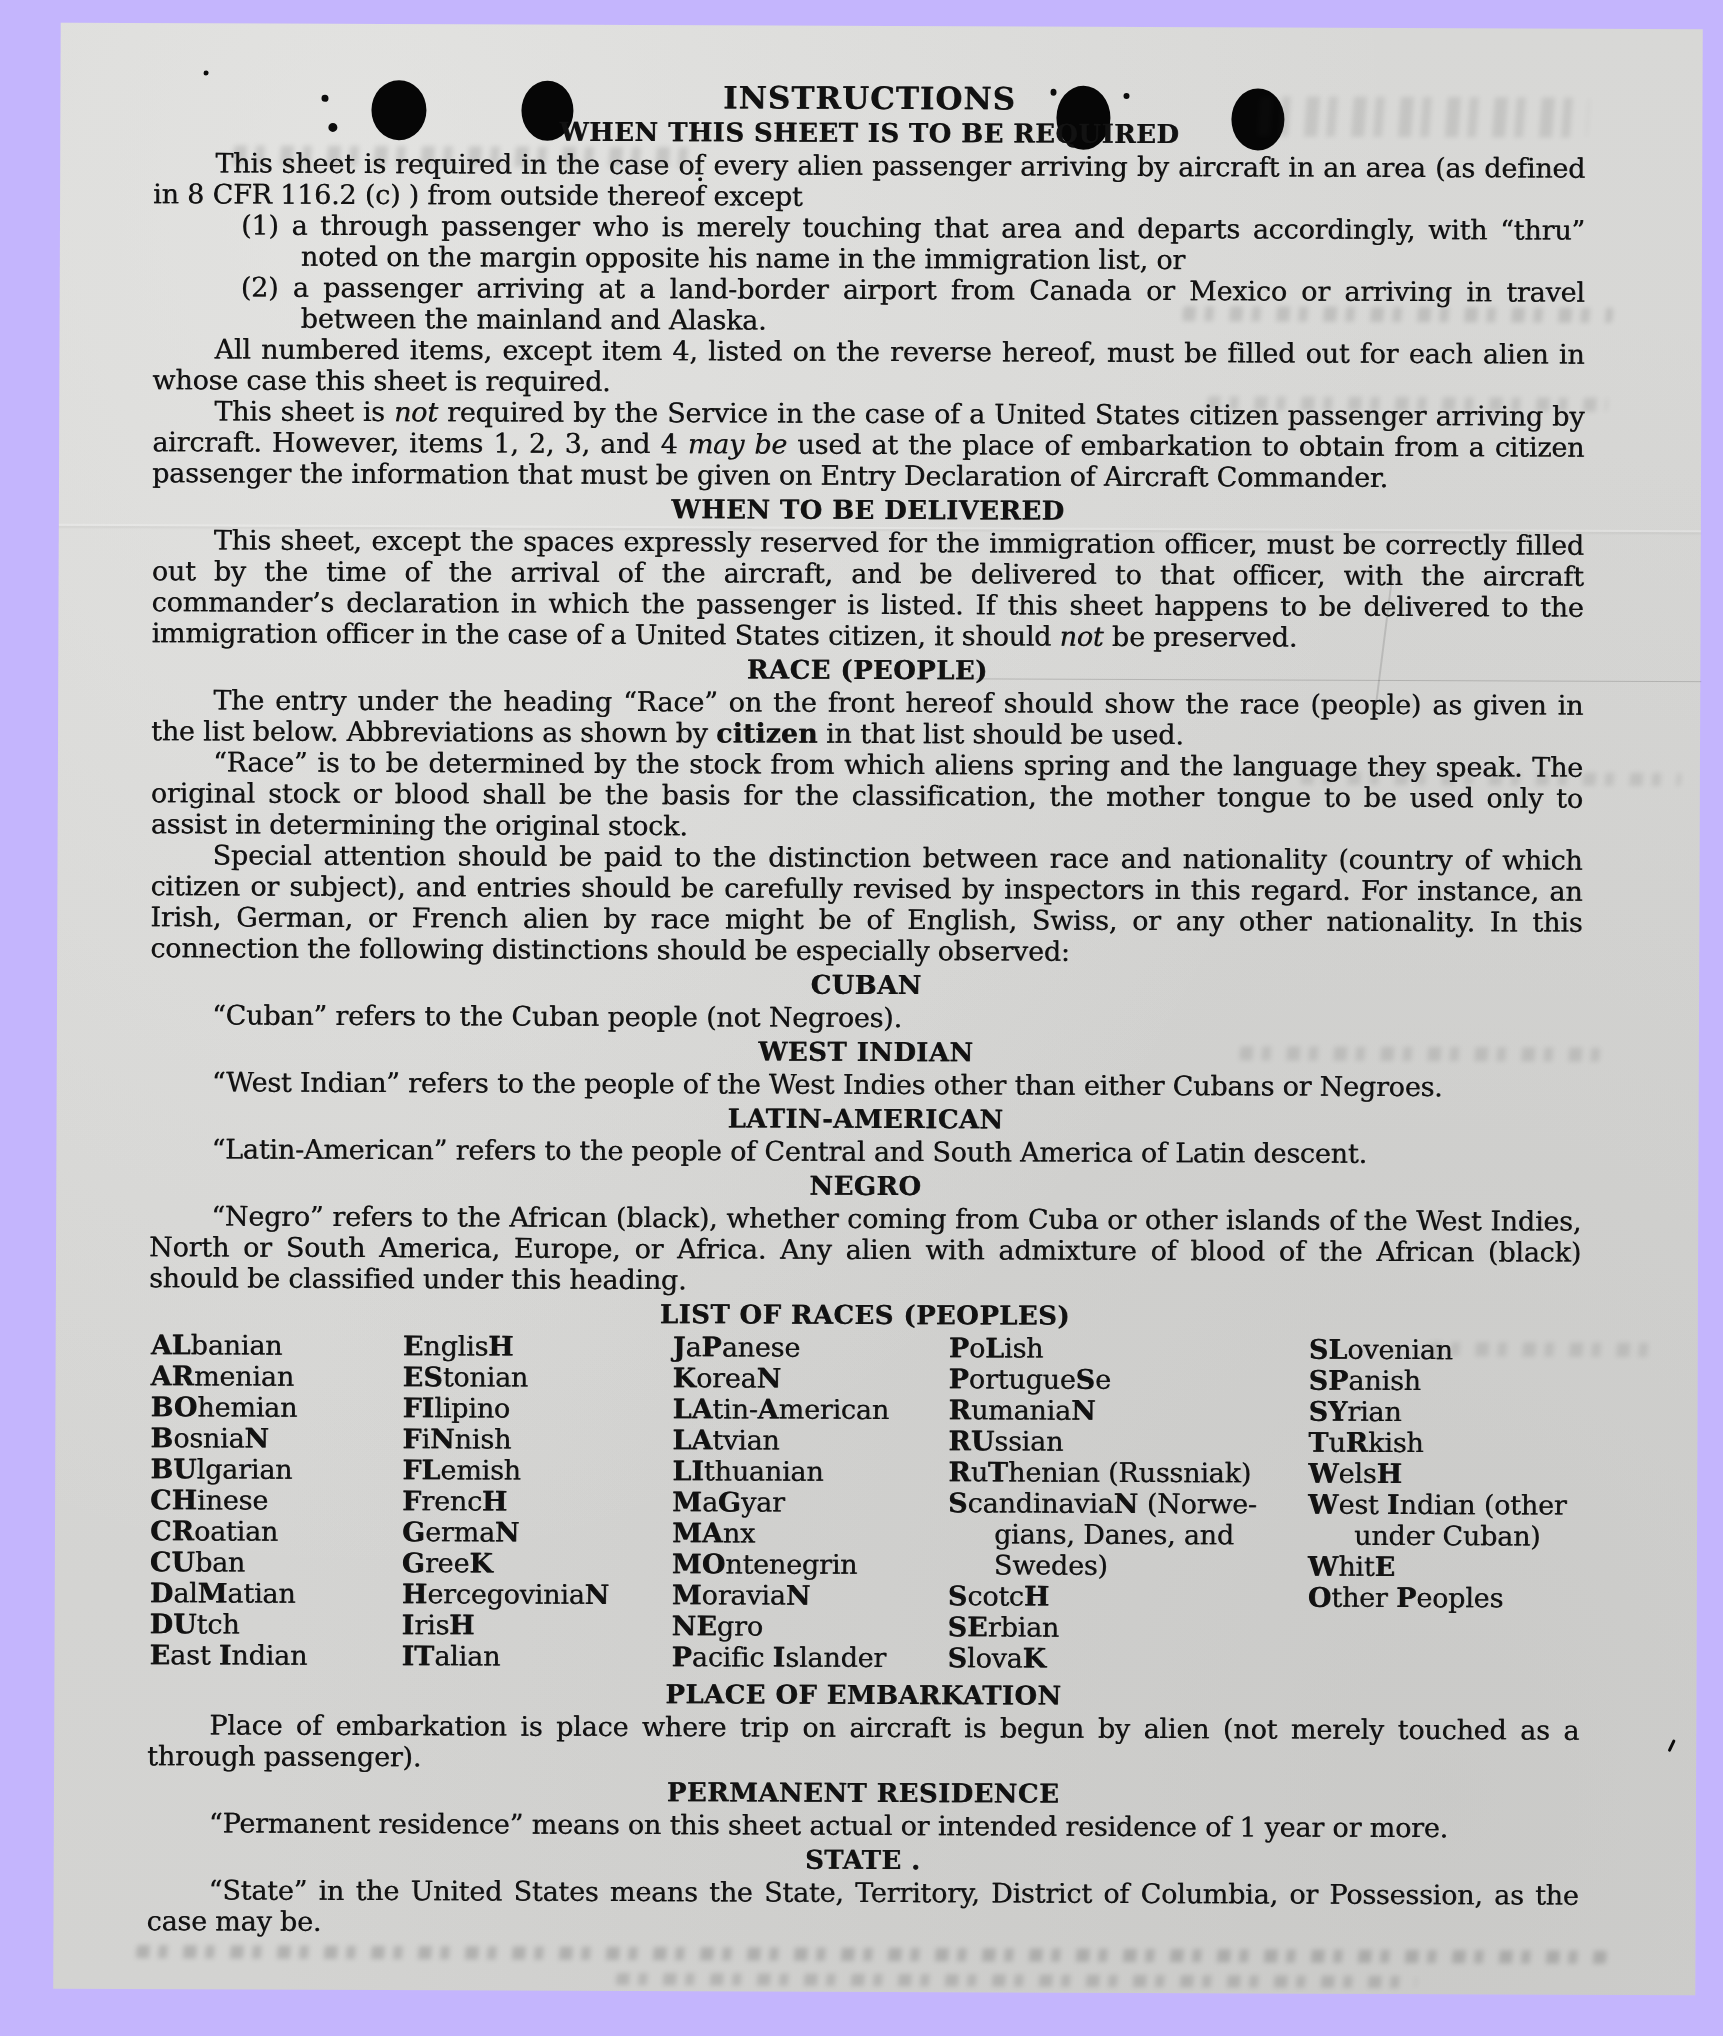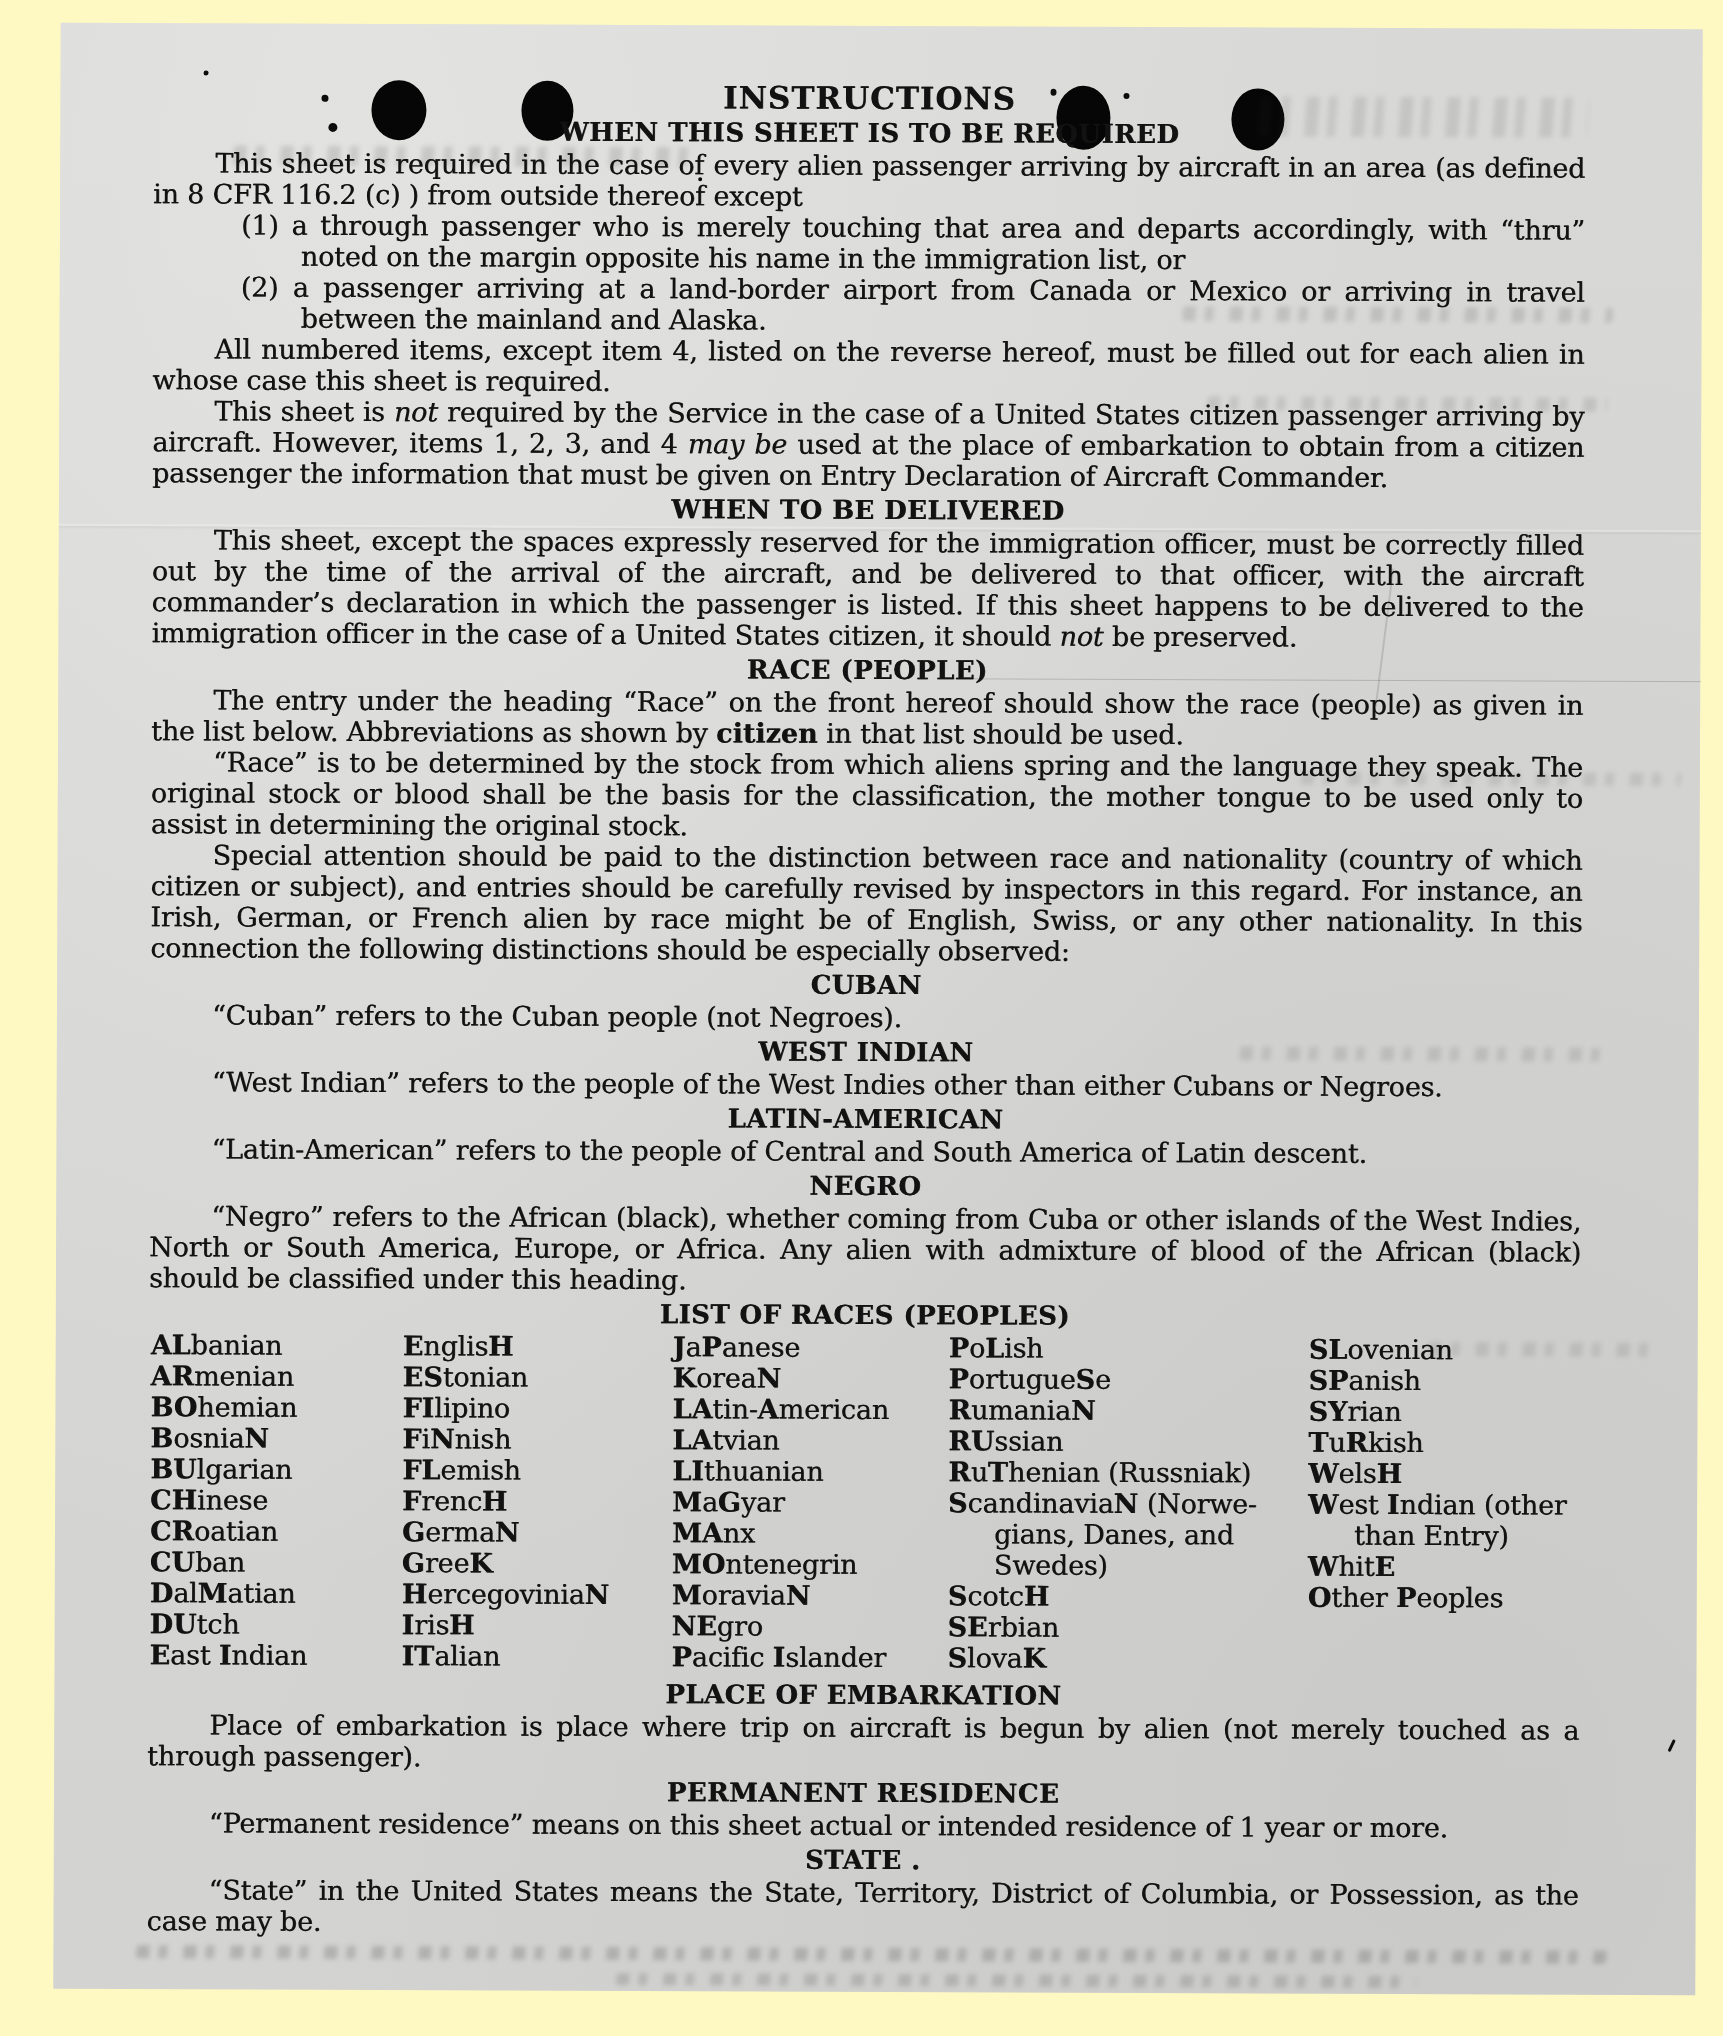--- a/index.html
+++ b/index.html
@@ -1,17 +1,17 @@
 <!DOCTYPE html>
 <html><head>
 <meta charset="utf-8">
 <title>Scanned Instructions Sheet</title>
 <style>
   html,body{margin:0;padding:0;background:#000;}
-  .scan{position:relative;width:1723px;height:2036px;background:#fef9c3;overflow:hidden;
+  .scan{position:relative;width:1723px;height:2036px;background:#c4b5fd;overflow:hidden;
         font-family:"DejaVu Serif","Liberation Serif",serif;}
   .paper{position:absolute;left:57px;top:26px;width:1642px;height:1966px;
          background:
            radial-gradient(ellipse at 18% 8%, rgba(235,235,233,.55), rgba(0,0,0,0) 55%),
            radial-gradient(ellipse at 85% 90%, rgba(190,190,188,.45), rgba(0,0,0,0) 60%),
            linear-gradient(#d8d8d6,#d3d3d1);
          transform:rotate(0.22deg);transform-origin:50% 50%;}
   
   .hole{position:absolute;background:#060606;border-radius:50%;}
   .speck{position:absolute;background:#0c0c0c;border-radius:50%;}
@@ -157,21 +157,21 @@
             <div class="race-line"><b>SE</b>rbian</div>
             <div class="race-line"><b>S</b>lova<b>K</b></div>
           </div>
         <div class="col c5">
             <div class="race-line"><b>SL</b>ovenian</div>
             <div class="race-line"><b>SP</b>anish</div>
             <div class="race-line"><b>SY</b>rian</div>
             <div class="race-line"><b>T</b>u<b>R</b>kish</div>
             <div class="race-line"><b>W</b>els<b>H</b></div>
             <div class="race-line"><b>W</b>est <b>I</b>ndian (other</div>
-            <div class="race-line cont">than Entry)</div>
+            <div class="race-line cont">under Cuban)</div>
             <div class="race-line"><b>W</b>hit<b>E</b></div>
             <div class="race-line"><b>O</b>ther <b>P</b>eoples</div>
           </div>
       </div>
 
       <div class="ch">PLACE OF EMBARKATION</div>
       <p>Place of embarkation is place where trip on aircraft is begun by alien (not merely touched as a through passenger).</p>
 
       <div class="ch">PERMANENT RESIDENCE</div>
       <p>“Permanent residence” means on this sheet actual or intended residence of 1 year or more.</p>

